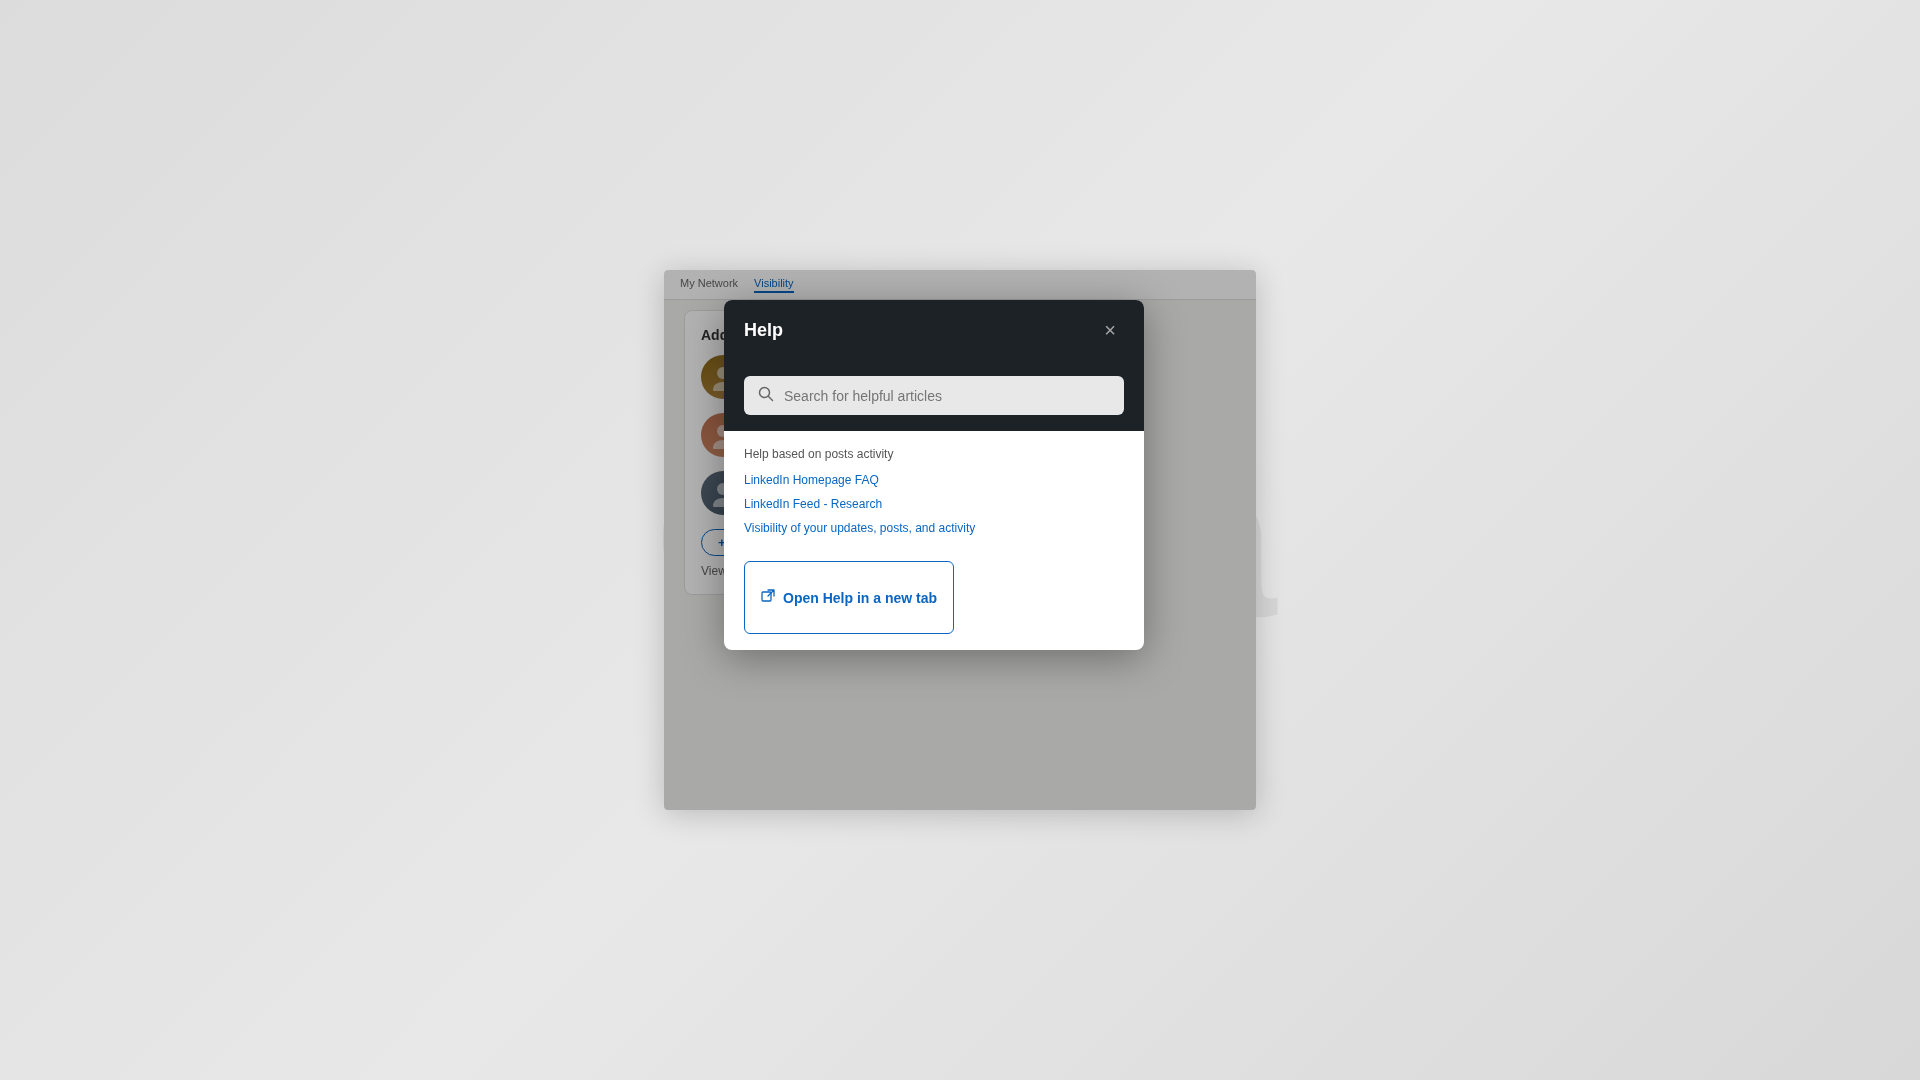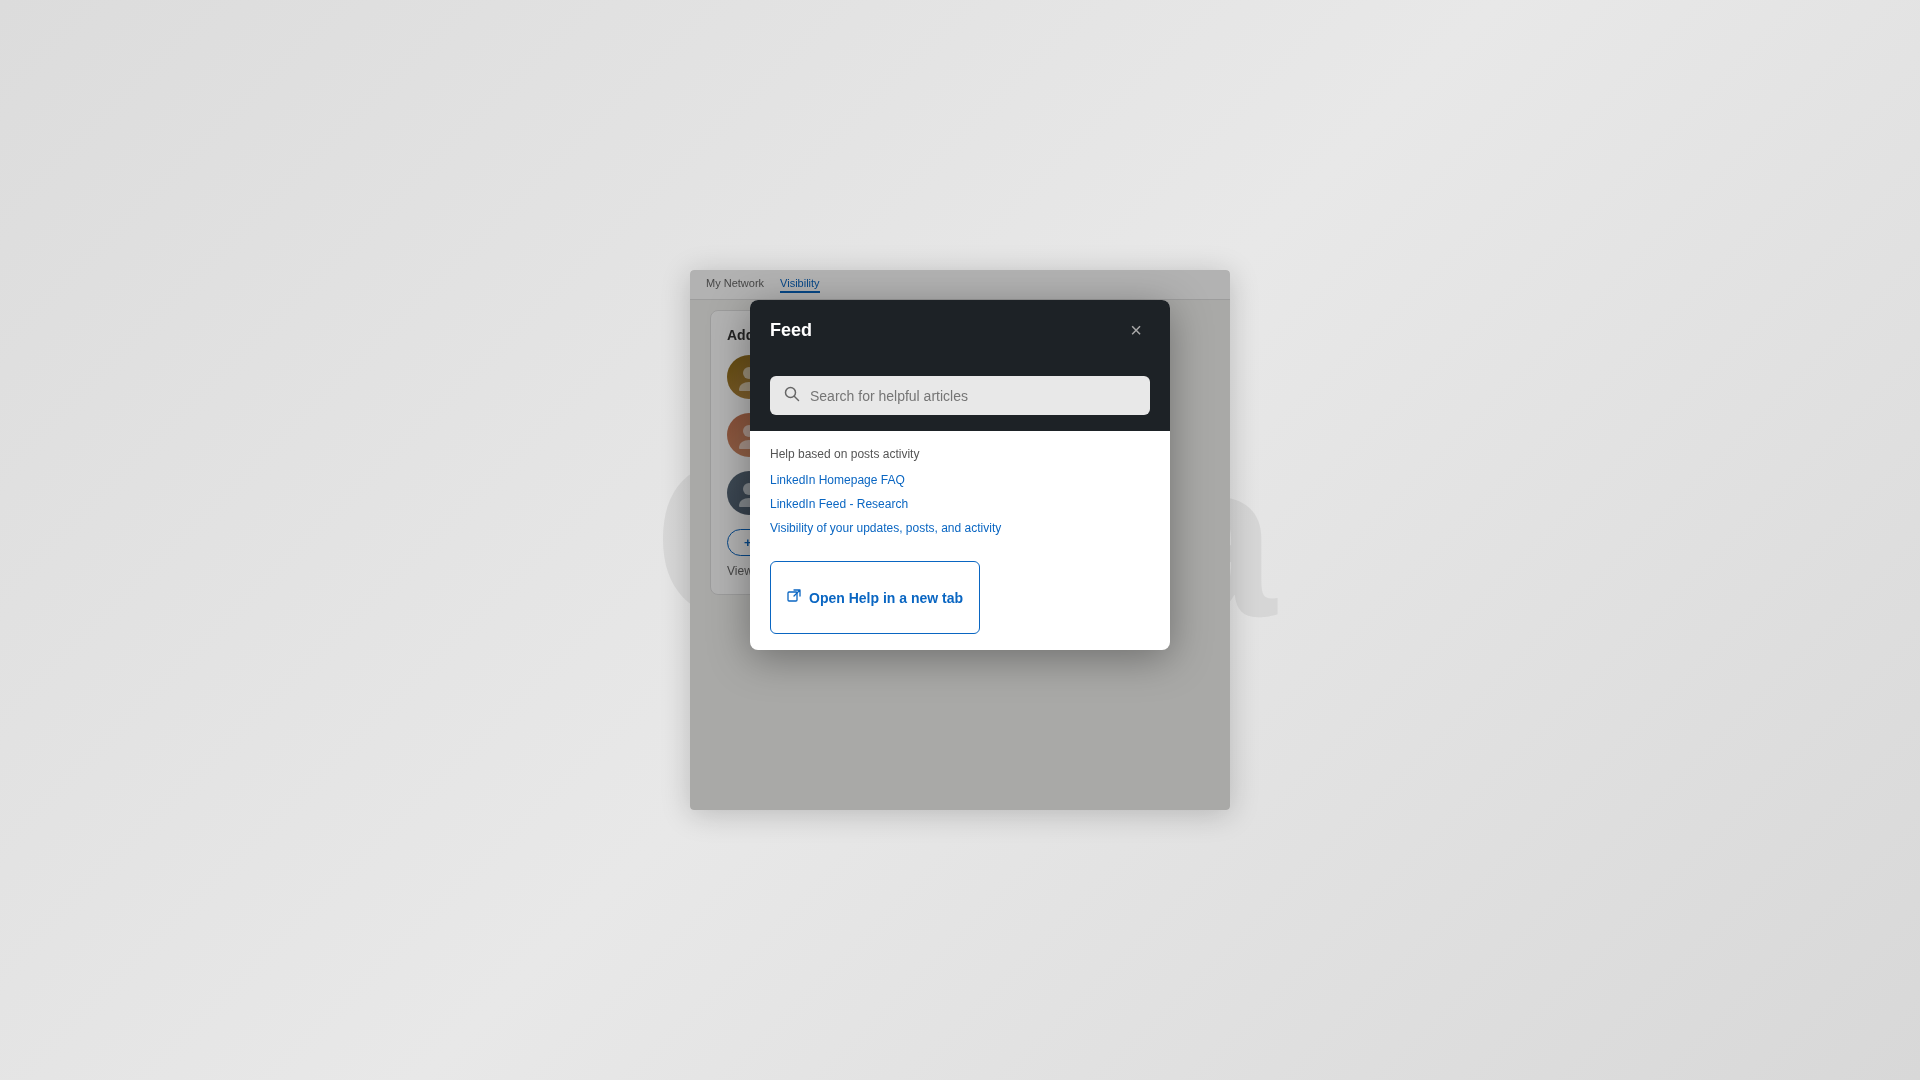--- a/index.html
+++ b/index.html
@@ -37,21 +37,21 @@
       letter-spacing: -10px;
       user-select: none;
       white-space: nowrap;
       z-index: 0;
     }
 
     
     .browser-window {
       position: relative;
       z-index: 1;
-      width: 540px;
+      width: 592px;
       height: 540px;
       background: #f3f2f0;
       border-radius: 4px;
       box-shadow: 0 4px 30px rgba(0,0,0,0.2);
       overflow: hidden;
     }
 
     
     .linkedin-bg {
       width: 100%;
@@ -378,21 +378,21 @@
 
         <div class="view-all">View all recommendations →</div>
       </div>
 
 
       <div class="modal-overlay"></div>
 
       <div class="help-modal">
 
         <div class="modal-header">
-          <span class="modal-title">Feed</span>
+          <span class="modal-title">Help</span>
           <button class="close-btn">×</button>
         </div>
 
         <div class="search-area">
           <div class="search-box">
             <span class="search-icon-wrap">
               <svg width="16" height="16" viewBox="0 0 16 16" fill="none">
                 <circle cx="6.5" cy="6.5" r="5" stroke="#666" stroke-width="1.5"></circle>
                 <line x1="10.5" y1="10.5" x2="14.5" y2="14.5" stroke="#666" stroke-width="1.5" stroke-linecap="round"></line>
               </svg>

